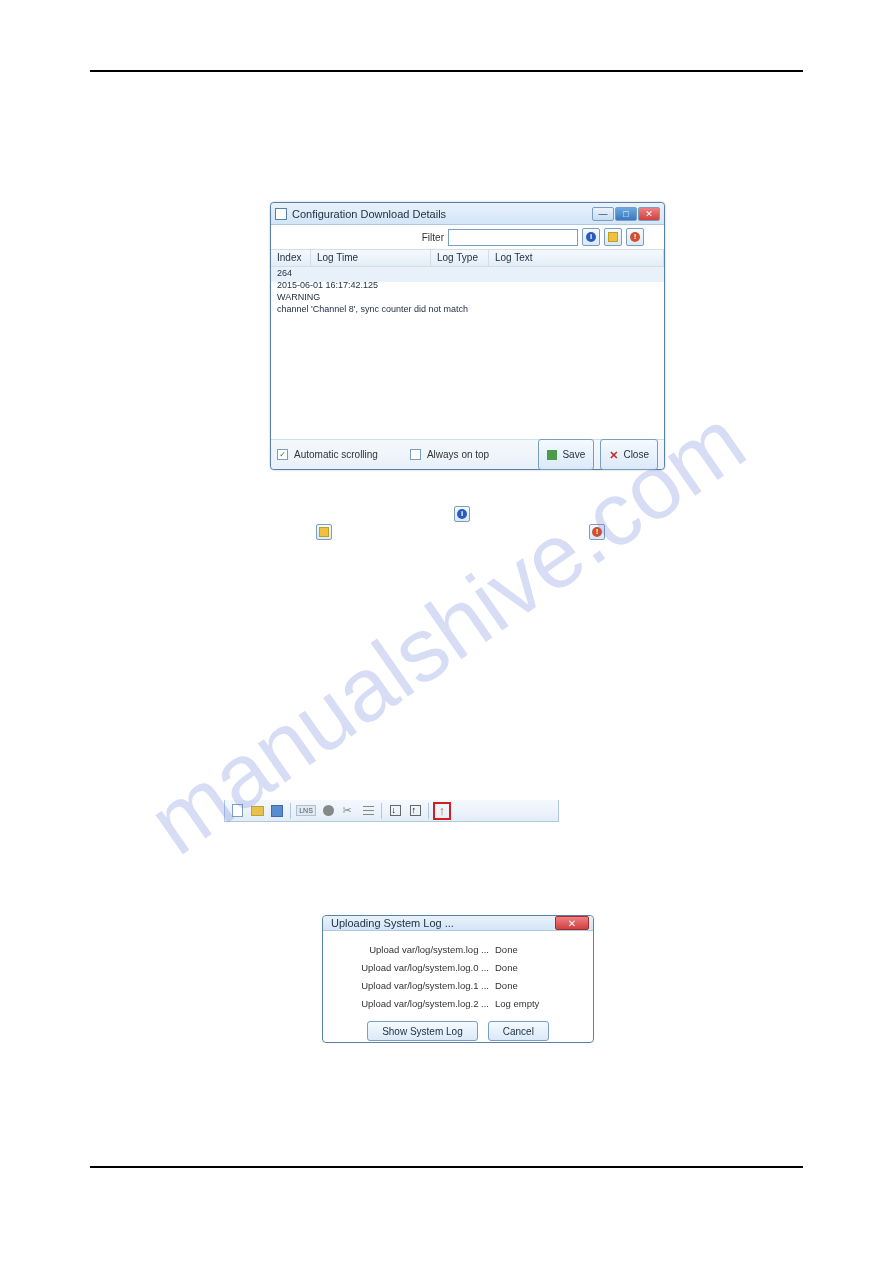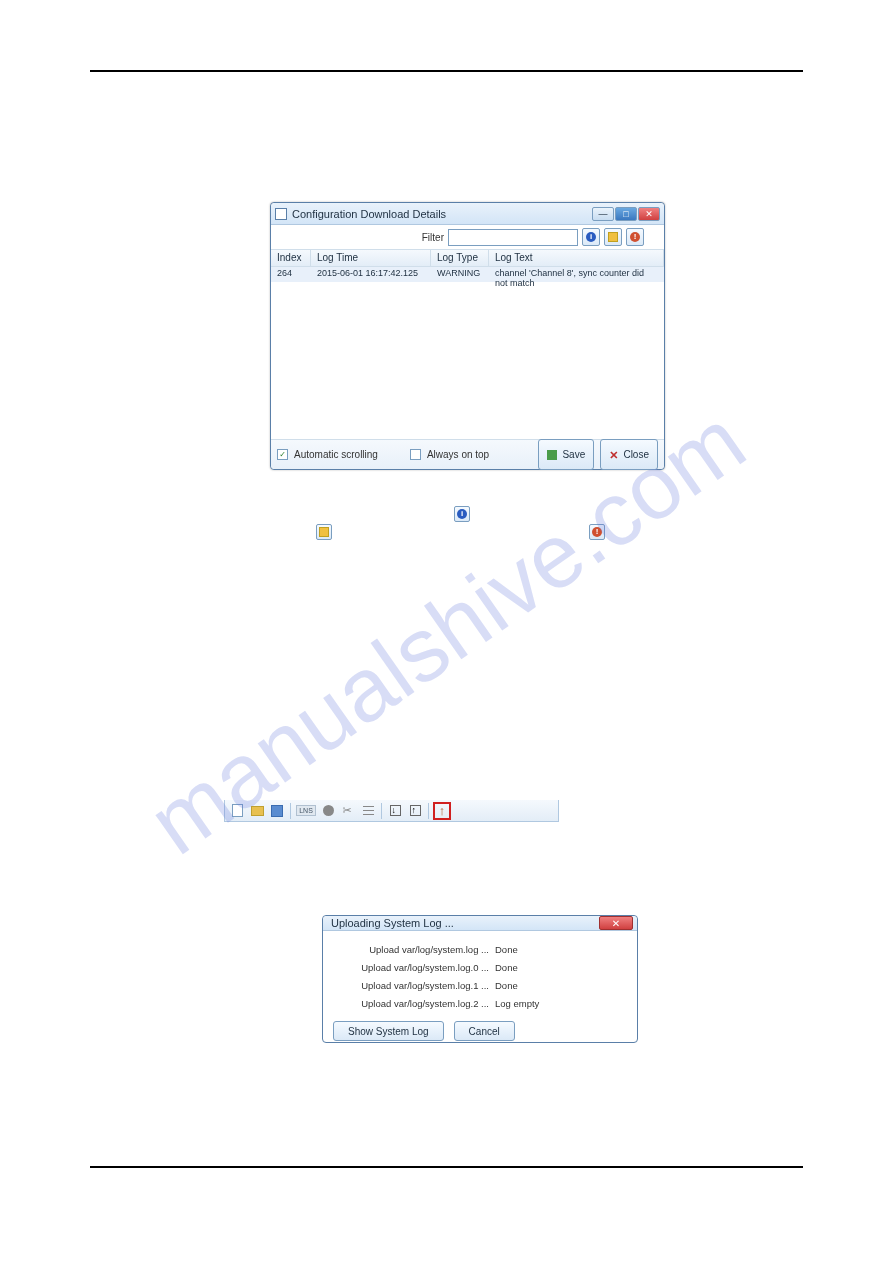--- a/index.html
+++ b/index.html
@@ -107,21 +107,21 @@
   .tablehdr > div { padding: 2px 6px; border-right: 1px solid #d0deea; }
   .col-idx { width: 40px; }
   .col-time { width: 120px; }
   .col-type { width: 58px; }
   .col-text { flex: 1; }
 
   .tablerow {
     height: 15px;
     background: #e8f0fa;
     display: flex;
-    font-size: 9px; color: #234;
+    font-size: 9px; color: #234; flex-direction: column;
   }
   .tablerow > div { padding: 1px 6px; }
 
   .tablebody { flex: 1; background: #fff; }
 
   .footerbar {
     height: 30px;
     background: linear-gradient(#f5f9fd,#e8f0f9);
     border-top: 1px solid #d0deea;
     display: flex; align-items: center;
@@ -205,21 +205,21 @@
   .tb-dl { width: 11px; height: 11px; border: 1px solid #666; position: relative; }
   .tb-dl::after { content: '↓'; position: absolute; font-size: 9px; left: 1px; top: -1px; }
   .tb-ul { width: 11px; height: 11px; border: 1px solid #666; position: relative; }
   .tb-ul::after { content: '↑'; position: absolute; font-size: 9px; left: 1px; top: -1px; }
   .tb-uparrow { color: #b06030; font-size: 13px; font-weight: bold; }
 
   
   .dlg2 {
     position: absolute;
     top: 915px; left: 322px;
-    width: 316px; height: 128px;
+    width: 272px; height: 128px;
     background: #fff;
     border: 1px solid #5a7fa8;
     border-radius: 4px;
     z-index: 2;
     font-size: 10px;
     display: flex; flex-direction: column;
   }
   .dlg2 .titlebar { border-radius: 4px 4px 0 0; }
   .closeonly {
     width: 34px; height: 14px;
@@ -234,21 +234,21 @@
     padding: 10px 12px 4px 12px;
   }
   .uprow {
     display: flex;
     font-size: 9.5px; color: #333;
     line-height: 18px;
   }
   .upfile { width: 160px; text-align: right; padding-right: 6px; }
   .upstat { flex: 1; }
   .btnrow {
-    display: flex; justify-content: flex-start; gap: 10px;
+    display: flex; justify-content: center; gap: 10px;
     padding: 4px 10px 8px 10px;
   }
   .dlg2btn {
     height: 20px; padding: 0 14px;
     border: 1px solid #7a9ec0;
     border-radius: 3px;
     background: linear-gradient(#f5faff,#dbe9f7);
     font-size: 10px; color: #234;
     display: flex; align-items: center;
   }

